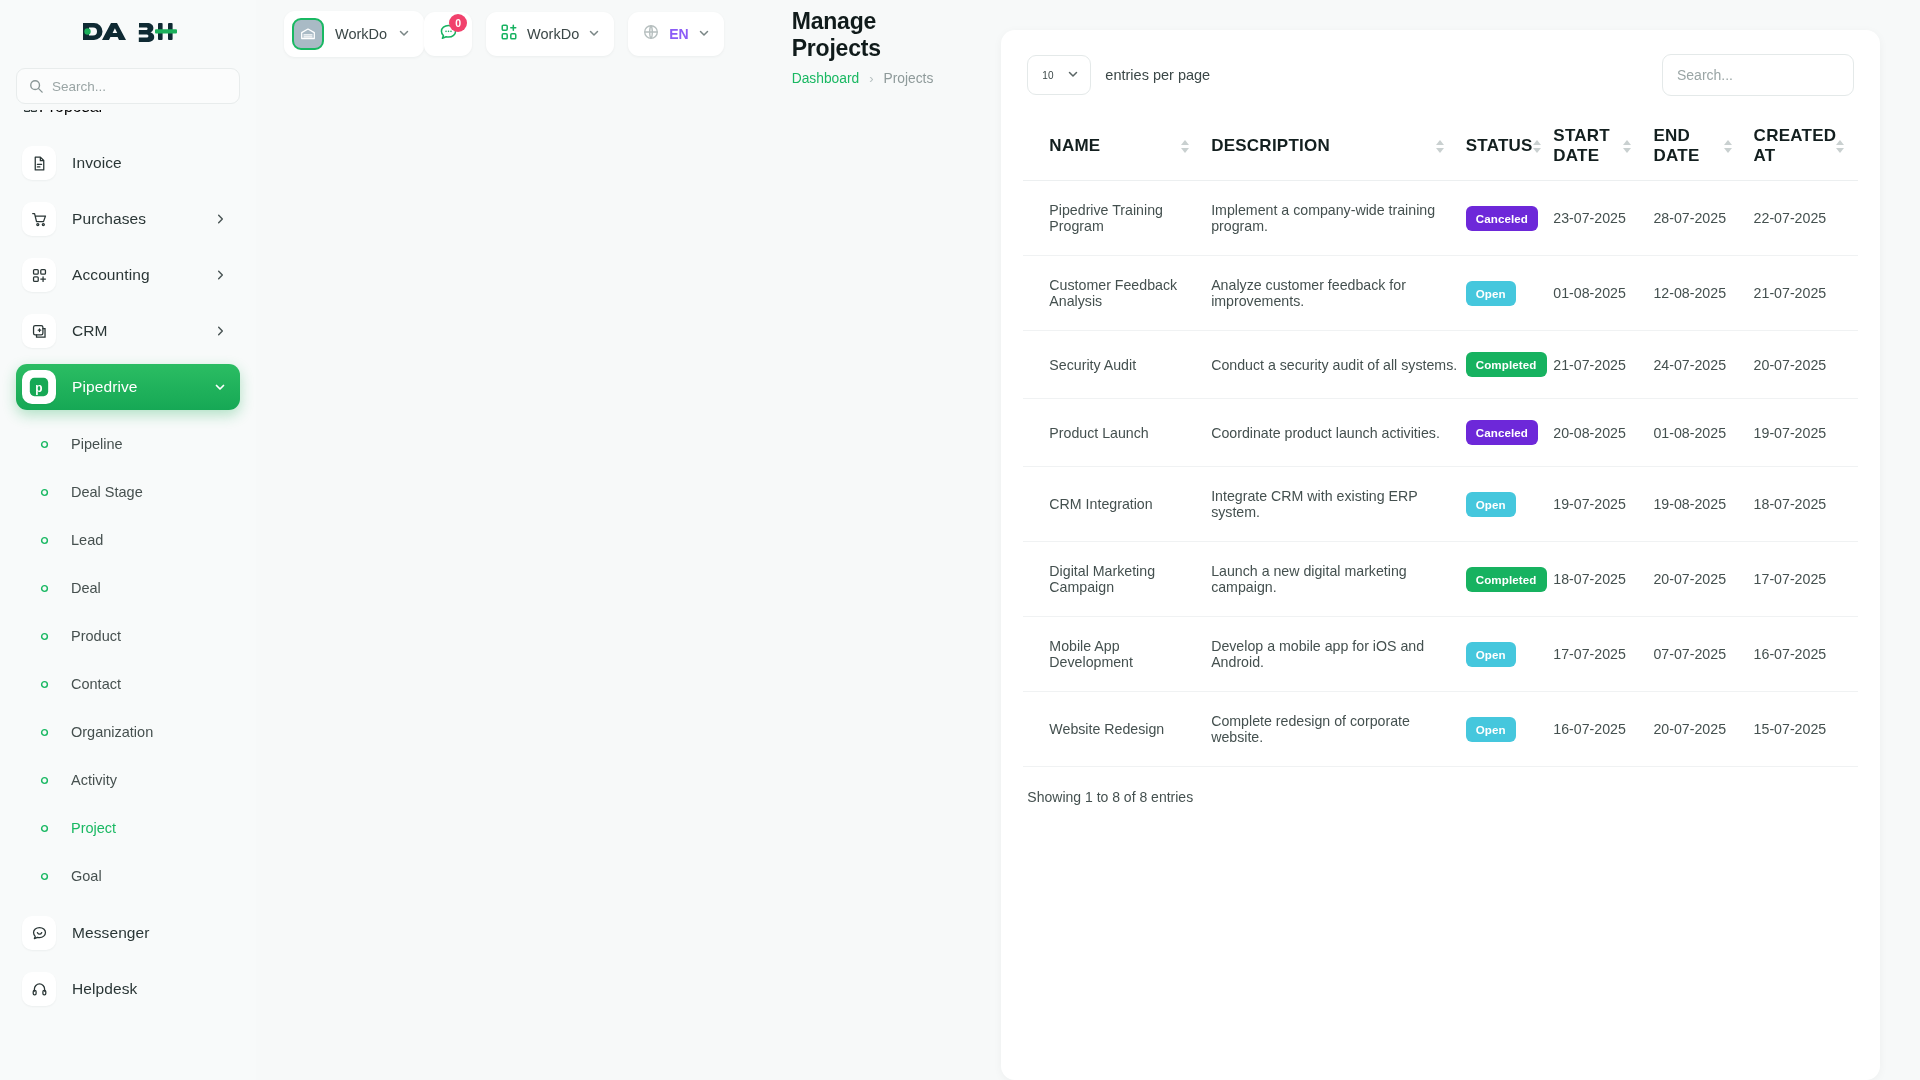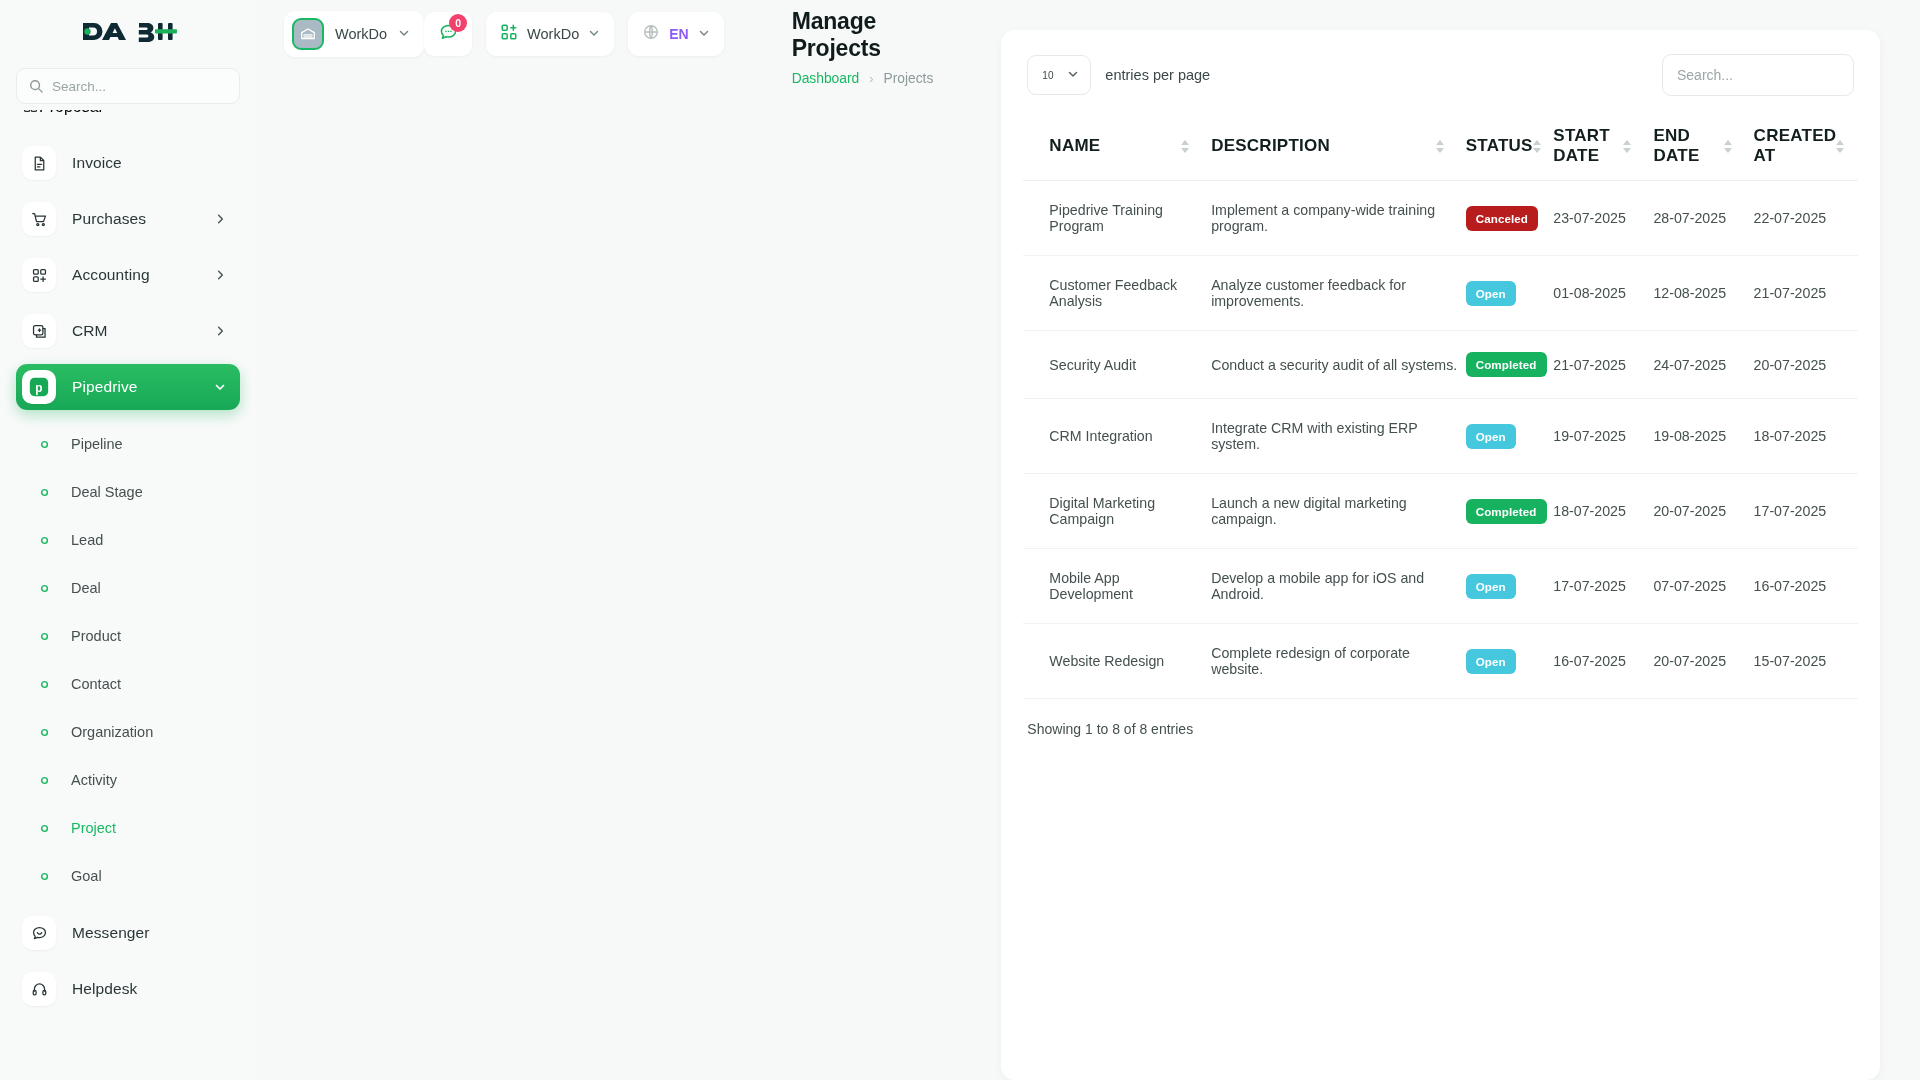--- a/index.html
+++ b/index.html
@@ -211,21 +211,21 @@
   }
   tbody tr:last-child td { border-bottom: 1px solid #f0f2f3; }
   td.c-name { padding-left: 26px; }
   .status {
     display: inline-flex; align-items: center; justify-content: center;
     height: 25px; padding: 0 10px;
     border-radius: 6px;
     font-size: 11.6px; font-weight: 600; color: #ffffff;
     letter-spacing: .1px;
   }
-  .s-canceled  { background: #b91c1c; }
+  .s-canceled  { background: #6d28d9; }
   .s-open      { background: #45c7dd; }
   .s-completed { background: #17b260; }
 
   .table-footer {
     margin-top: 22px; padding-left: 4px;
     font-size: 14px; color: #44504f;
   }
 </style>
 </head>
 <body>
@@ -641,20 +641,28 @@
             </tr>
             <tr>
               <td class="c-name">Security Audit</td>
               <td>Conduct a security audit of all systems.</td>
               <td><span class="status s-completed">Completed</span></td>
               <td>21-07-2025</td>
               <td>24-07-2025</td>
               <td>20-07-2025</td>
             </tr>
             <tr>
+              <td class="c-name">Product Launch</td>
+              <td>Coordinate product launch activities.</td>
+              <td><span class="status s-canceled">Canceled</span></td>
+              <td>20-08-2025</td>
+              <td>01-08-2025</td>
+              <td>19-07-2025</td>
+            </tr>
+            <tr>
               <td class="c-name">CRM Integration</td>
               <td>Integrate CRM with existing ERP system.</td>
               <td><span class="status s-open">Open</span></td>
               <td>19-07-2025</td>
               <td>19-08-2025</td>
               <td>18-07-2025</td>
             </tr>
             <tr>
               <td class="c-name">Digital Marketing Campaign</td>
               <td>Launch a new digital marketing campaign.</td>

